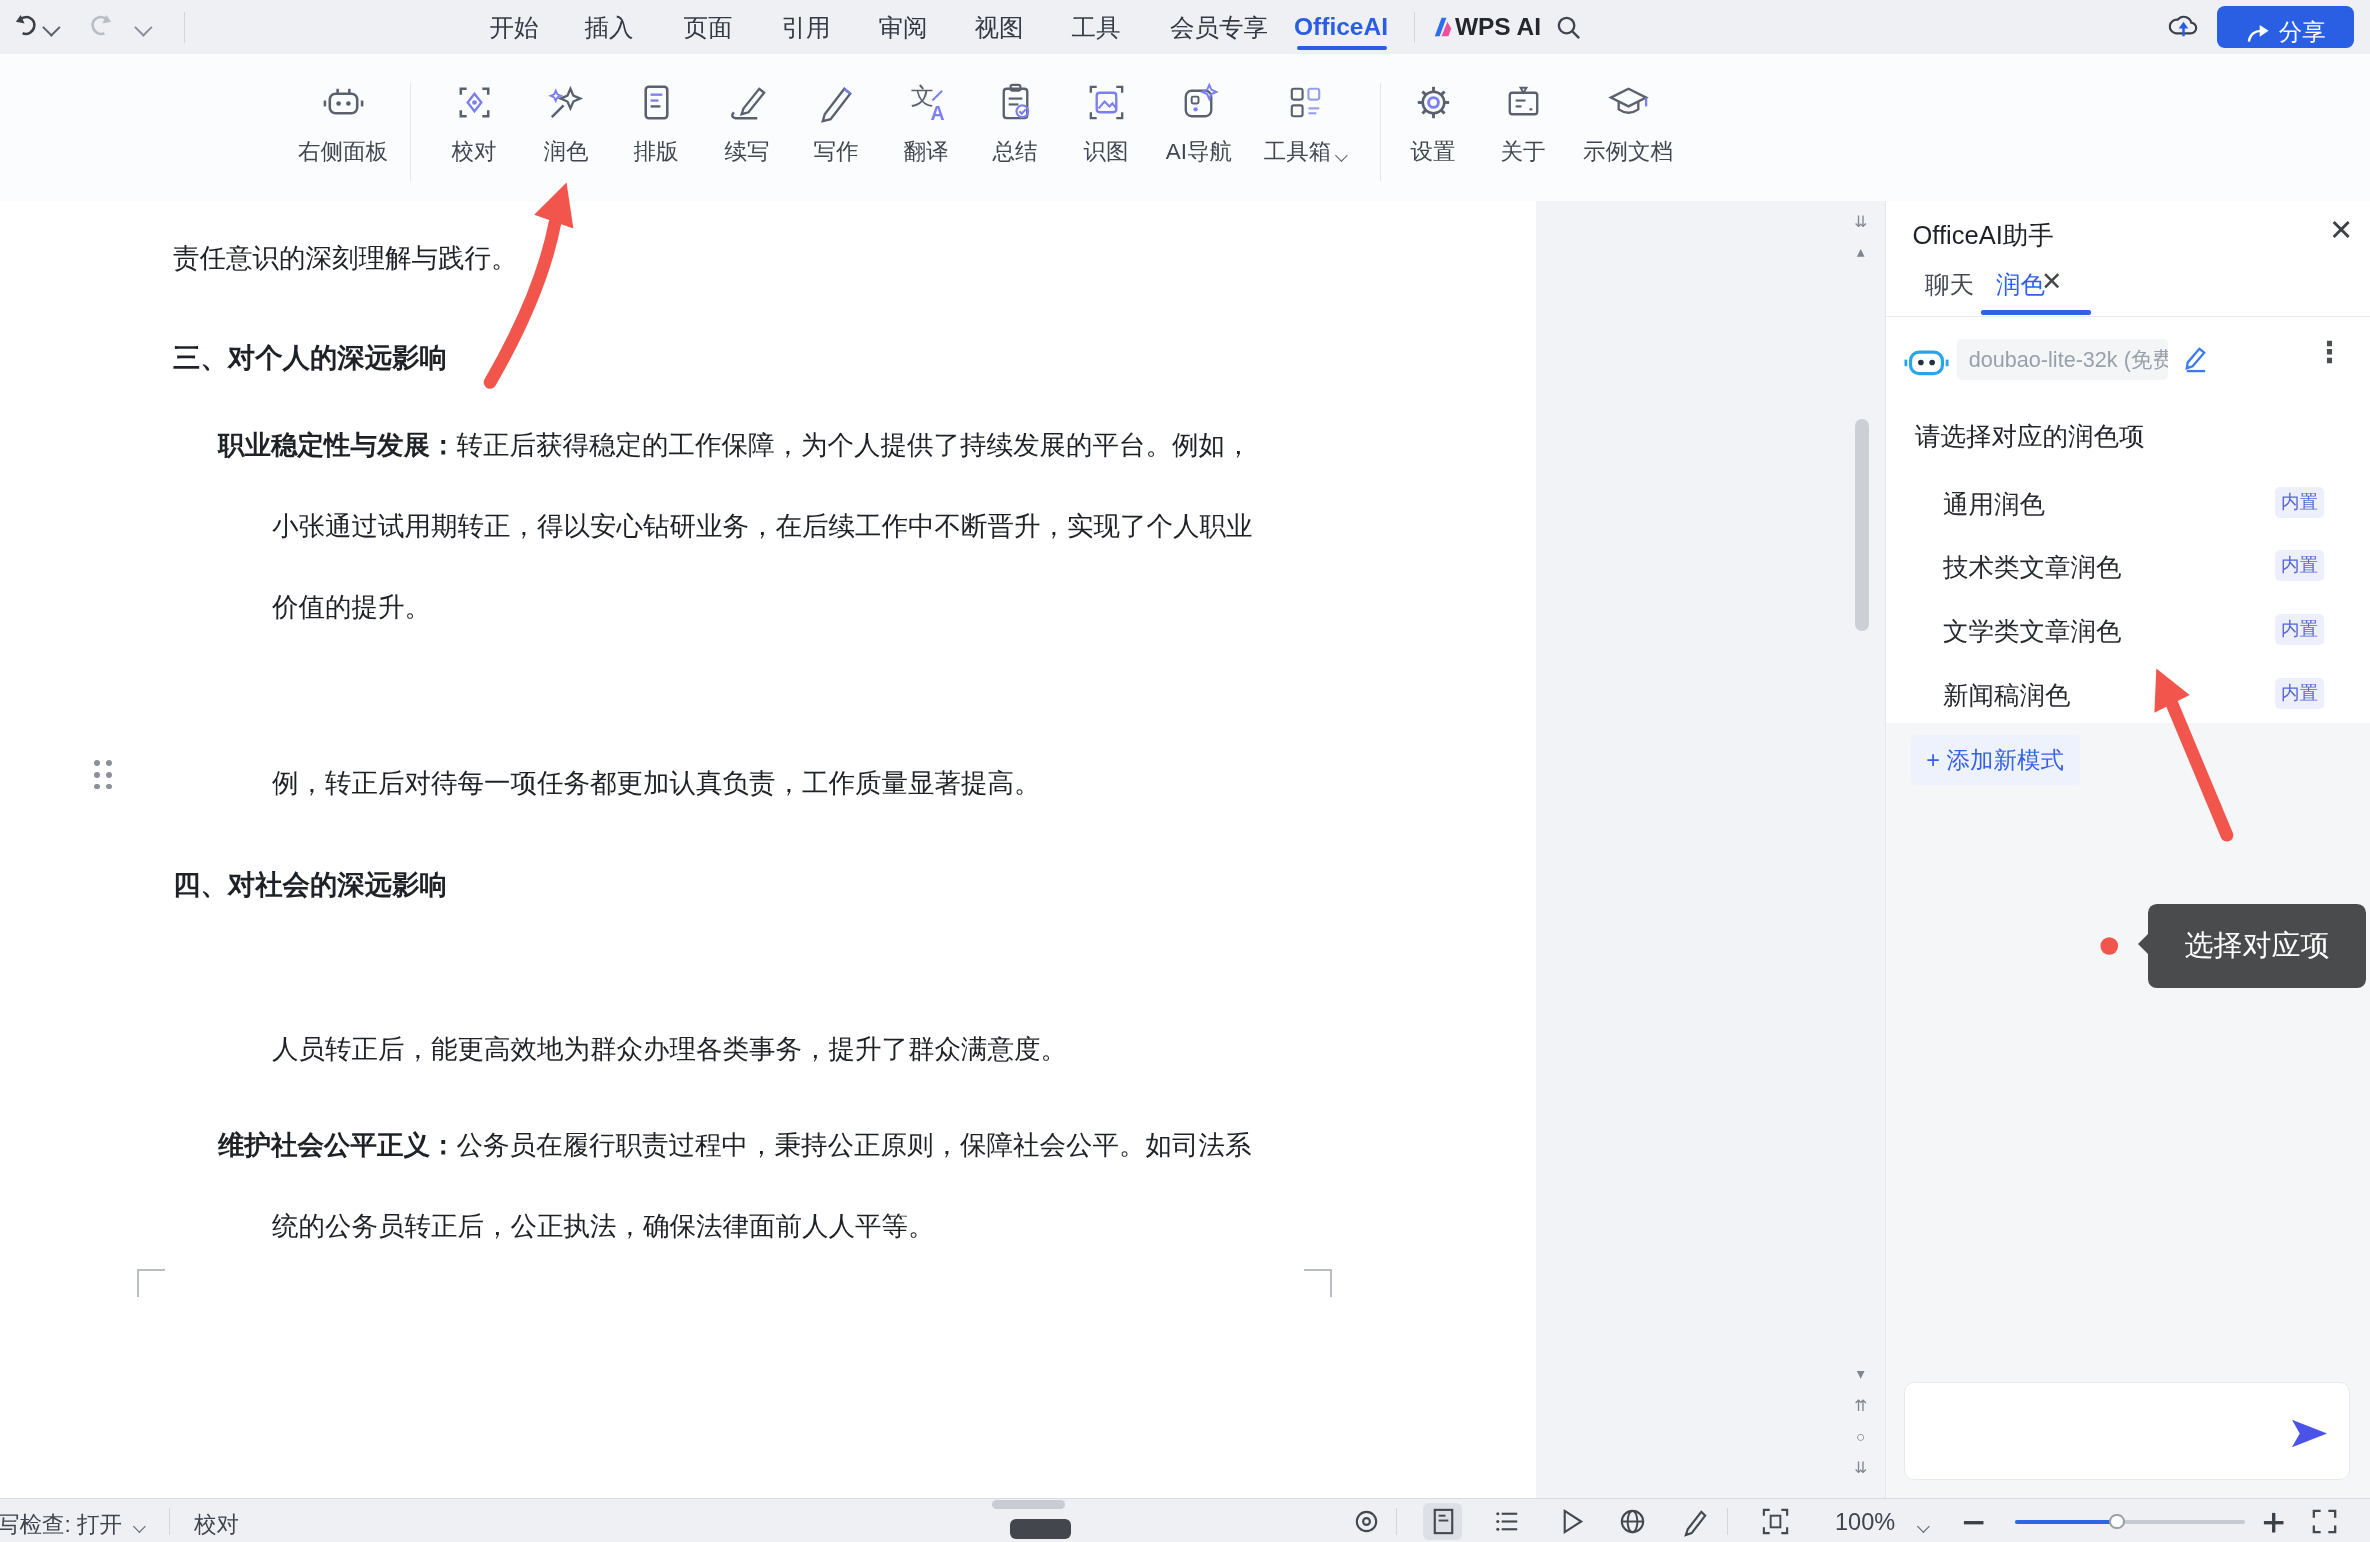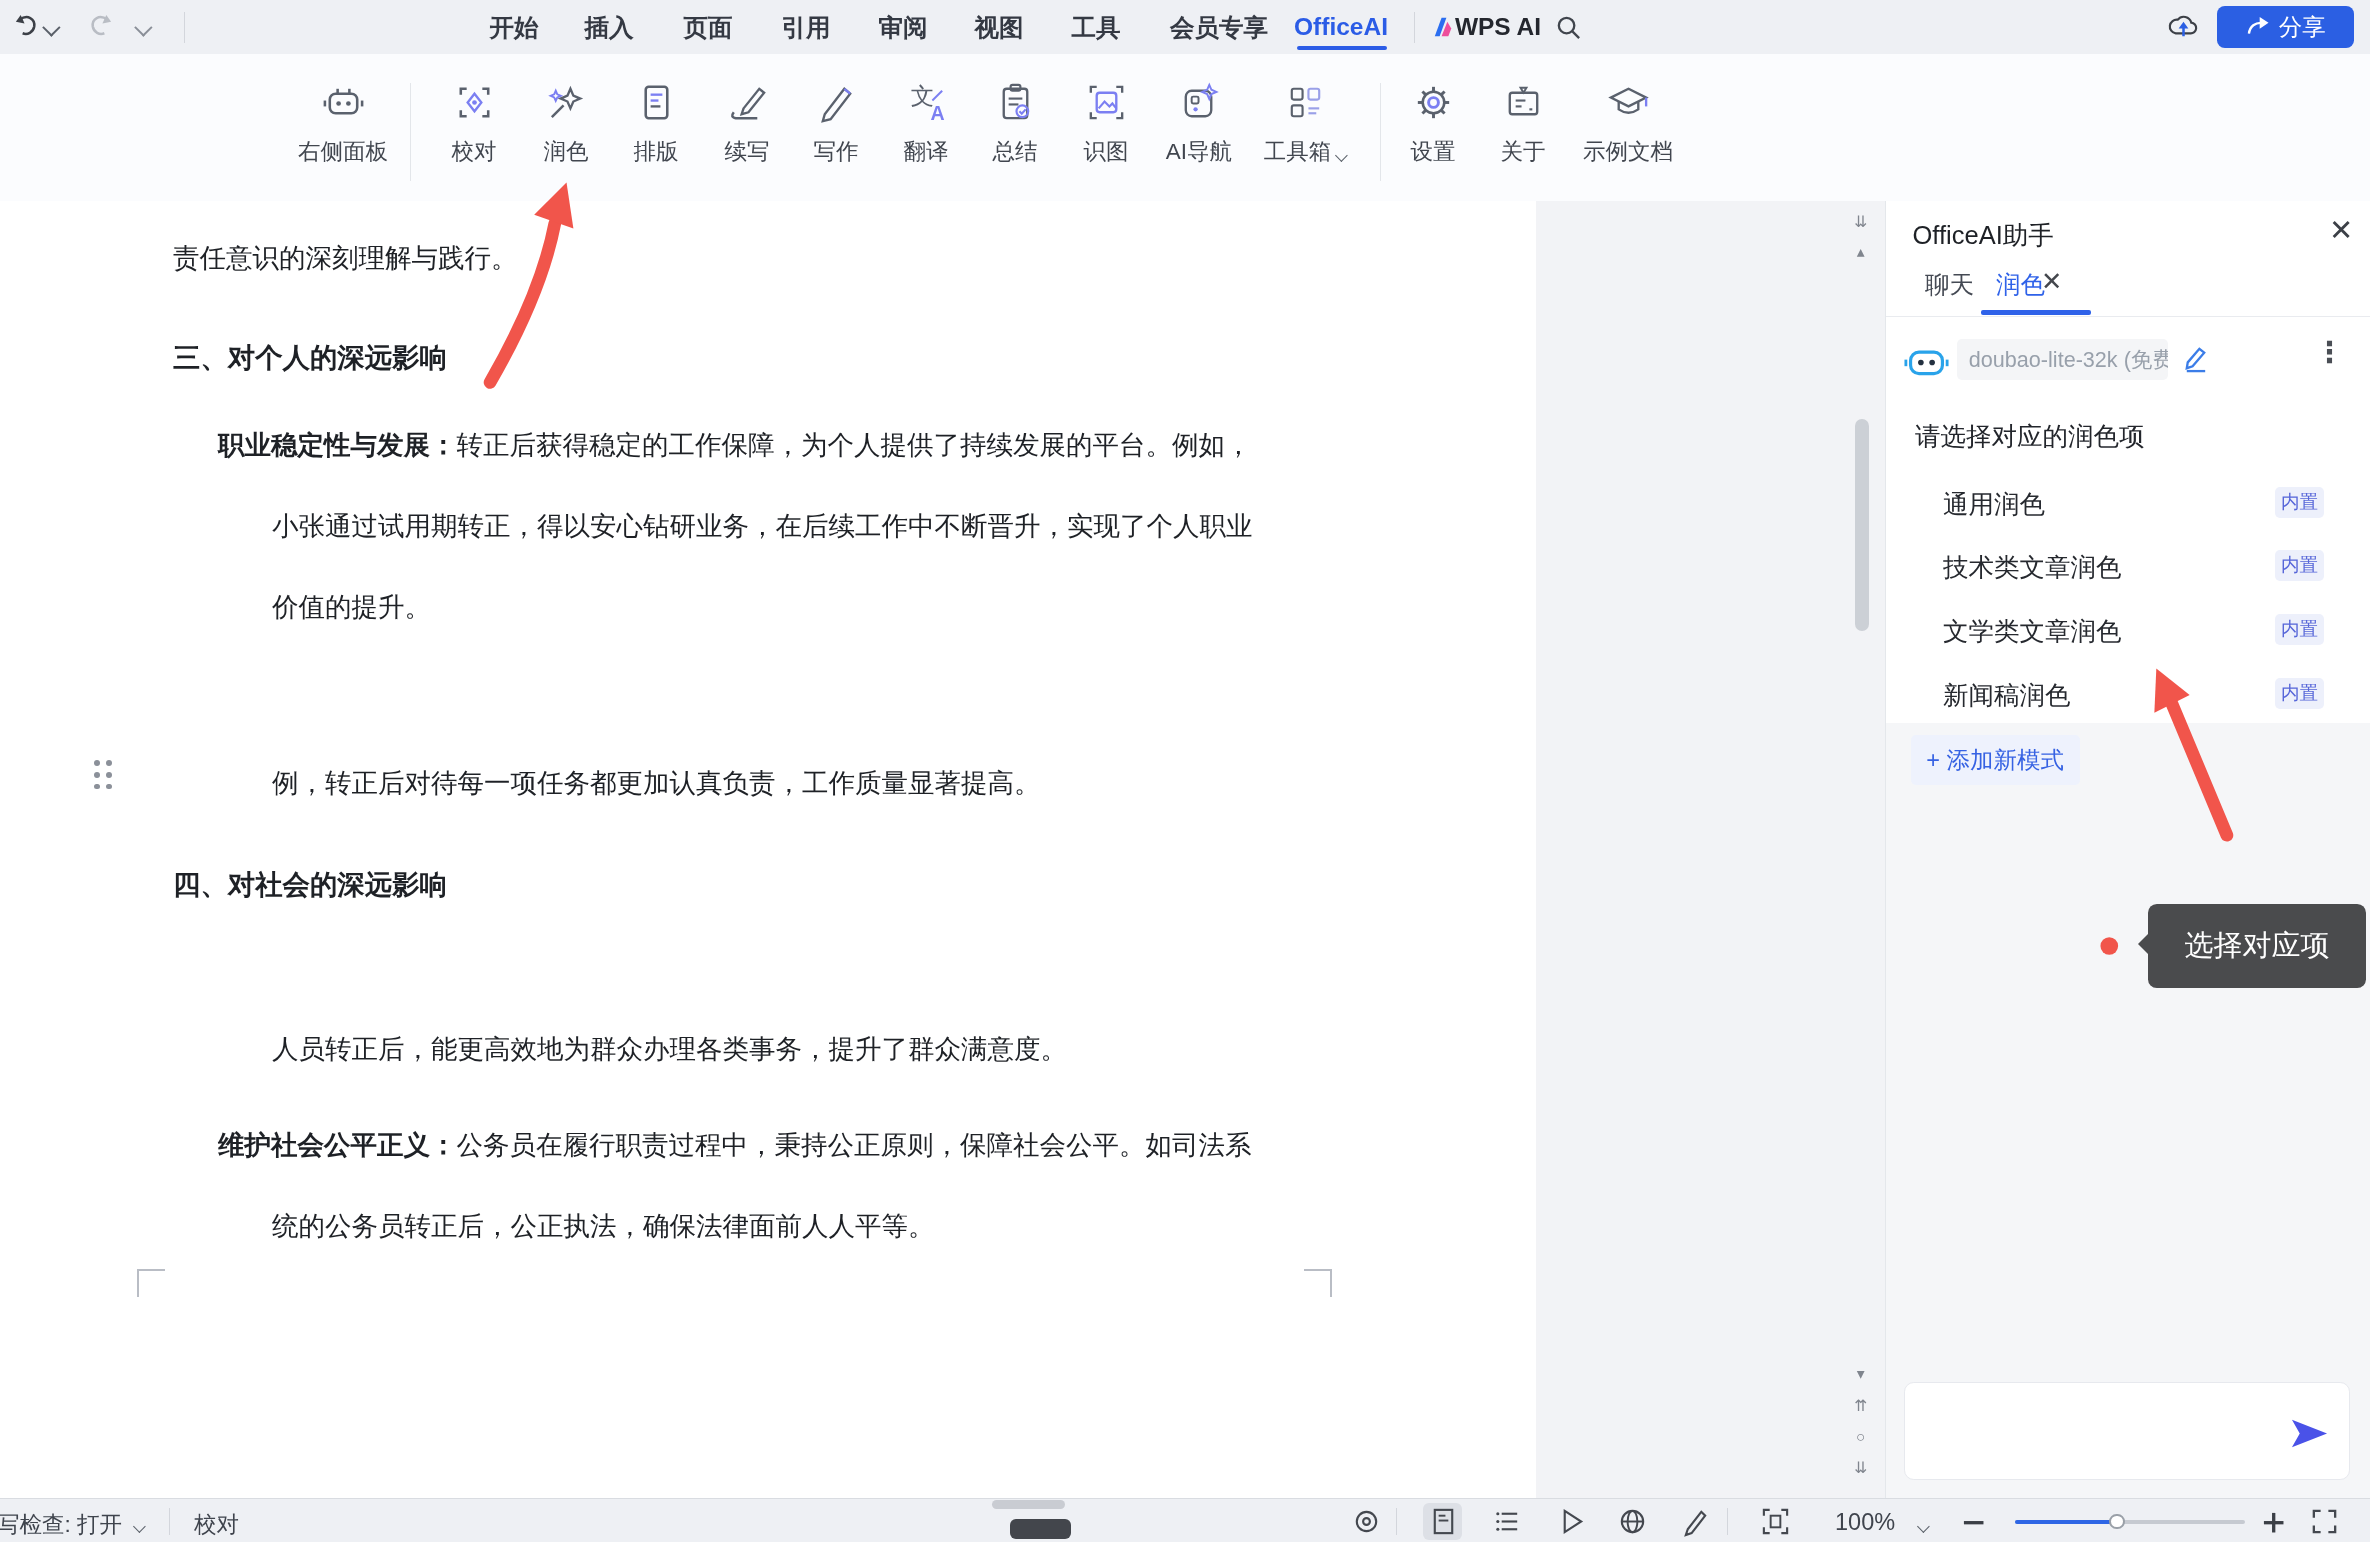--- a/index.html
+++ b/index.html
@@ -1,21 +1,21 @@
 <!DOCTYPE html>
 <html><head>
 <meta charset="utf-8">
 <style>
   html,body{margin:0;padding:0;}
   body{width:2370px;height:1543px;position:relative;overflow:hidden;
        font-family:"Liberation Sans","DejaVu Sans",sans-serif;background:#fff;color:#1e2126;}
   .abs{position:absolute;}
   
   #topbar{position:absolute;left:0;top:0;width:2370px;height:54px;background:#eef0f4;}
-  .menu-item{position:absolute;top:26.5px;transform:translate(-50%,-50%);font-size:24.5px;color:#343943;white-space:nowrap;font-weight:bold;}
+  .menu-item{position:absolute;top:26.5px;transform:translate(-50%,-50%);font-size:24.5px;color:#343943;white-space:nowrap;}
   .vsep{position:absolute;width:1px;background:#d3d6dc;}
   .chev{display:inline-block;width:10.8px;height:10.8px;border-right:2px solid #5a6069;border-bottom:2px solid #5a6069;transform:rotate(45deg);}
   
   #ribbon{position:absolute;left:0;top:54px;width:2370px;height:147px;background:#fbfcfe;border-bottom:1px solid #e2e5ea;}
   .ritem{position:absolute;top:17.6px;width:88px;text-align:center;cursor:default;}
   .ritem .ic{height:61px;display:flex;align-items:center;justify-content:center;}
   .ritem .lbl{font-size:22.5px;color:#41464f;margin-top:3.9px;white-space:nowrap;}
   .rsep{position:absolute;top:29px;height:98px;width:1px;background:#e3e6ea;}
   
   #docarea{position:absolute;left:0;top:201px;width:1536px;height:1297px;background:#ffffff;}
@@ -92,21 +92,21 @@
       </svg>
   </span>
 
   <span class="abs" style="left:2166px;top:9.8px">
     <svg width="35" height="35" viewBox="0 0 36 36">
         <path d="M10 24 a6 6 0 1 1 2 -14 a8 8 0 0 1 14 3 a5 5 0 0 1 -1 11 z" fill="none" stroke="#3c4047" stroke-width="2.2"></path>
         <line x1="18" y1="27" x2="18" y2="16" stroke="#2b5fe3" stroke-width="2.6"></line>
         <polygon points="18,12 13,19 23,19" fill="#2b5fe3"></polygon>
       </svg>
   </span>
-  <div class="abs" style="left:2217px;top:5.9px;width:137px;height:42px;background:#2b5fe3;border-radius:7.8px;display:flex;align-items:center;justify-content:center;gap:7.8px">
+  <div class="abs" style="left:2217px;top:5.9px;width:137px;height:42px;background:#2b5fe3;border-radius:7.8px;display:flex;align-items:flex-end;justify-content:center;gap:7.8px">
     <svg width="25.5" height="25.5" viewBox="0 0 26 26">
         <path d="M4 20 C5 12, 11 9, 16 9" fill="none" stroke="#fff" stroke-width="2.4"></path>
         <polygon points="15,3 24,9 15,15" fill="#fff"></polygon>
       </svg>
     <span style="color:#fff;font-size:23.5px">分享</span>
   </div>
 </div>
 
 <div id="ribbon">
   <div class="ritem" style="left:289px;width:108px">

